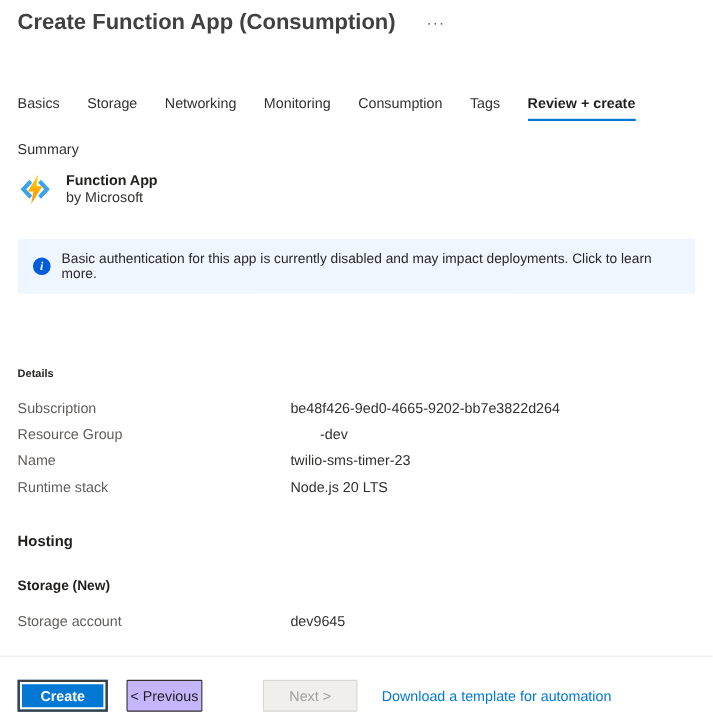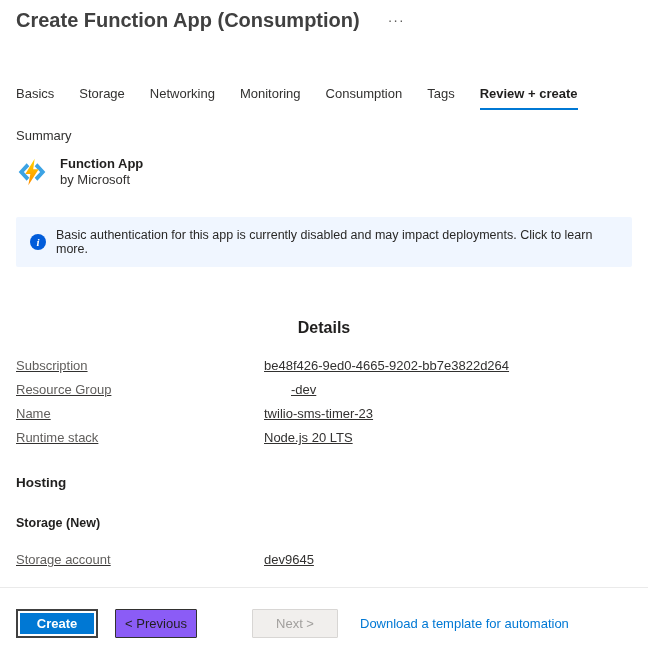--- a/index.html
+++ b/index.html
@@ -23,36 +23,36 @@
   .product-icon { width: 32px; height: 32px; flex: 0 0 auto; }
   .product-name { font-weight: 700; color: #201f1e; line-height: 16px; }
   .product-by { color: #323130; line-height: 16px; }
 
   
   .banner { margin-top: 28px; height: 50px; background: #f0f6ff; border-radius: 2px; display: flex; align-items: center; padding: 0 14px; gap: 10px; cursor: pointer; }
   .info-icon { width: 16px; height: 16px; border-radius: 50%; background: #015cda; color: #fff; font-family: "Liberation Serif", serif; font-weight: 700; font-style: italic; font-size: 11px; display: flex; align-items: center; justify-content: center; flex: 0 0 auto; }
   .banner-text { color: #292827; font-size: 12.5px; }
 
   
-  .section-heading { margin-top: 52px; font-weight: 700; color: #201f1e; font-size: 16px; text-align: center; }
+  .section-heading { margin-top: 68px; font-weight: 700; color: #201f1e; font-size: 10px; }
   .rows { margin-top: 12px; }
-  .row { display: flex; height: 24px; align-items: flex-end; text-decoration: underline; }
+  .row { display: flex; height: 24px; align-items: center; }
   .row-label { width: 248px; color: #605e5c; flex: 0 0 auto; }
   .row-value { color: #323130; }
   .row-value.indent { padding-left: 27px; }
   .hosting-heading { margin-top: 30px; font-weight: 700; color: #201f1e; font-size: 13.5px; }
   .sub-heading { margin-top: 26px; font-weight: 700; color: #201f1e; font-size: 12.5px; }
   .rows-single { margin-top: 13px; }
 
   
   .divider { margin: 20px -16px 0 -16px; border-top: 1px solid #eaeaea; }
   .footer { padding-top: 21px; display: flex; align-items: center; }
   .btn { font-family: "Liberation Sans", sans-serif; font-size: 13px; cursor: pointer; }
   .btn-create { background: #0078d4; color: #fff; font-weight: 700; border: 2px solid #404040; box-shadow: inset 0 0 0 2px #fff; padding: 5px 0; width: 82px; text-align: center; margin-right: 17px; }
-  .btn-previous { background: #8b5cf6; color: #201f1e; border: 1px solid #323130; padding: 6px 0; width: 82px; text-align: center; border-radius: 1px; margin-right: 55px; }
+  .btn-previous { background: #c4b5fd; color: #201f1e; border: 1px solid #323130; padding: 6px 0; width: 69px; text-align: center; border-radius: 1px; margin-right: 55px; }
   .btn-next { background: #f1efed; color: #a19f9d; border: 1px solid #d8d6d4; padding: 6px 0; width: 86px; text-align: center; border-radius: 1px; margin-right: 22px; cursor: default; }
   .footer-link { color: #0078d4; text-decoration: none; cursor: pointer; }
 </style>
 </head>
 <body>
 
 <div class="page">
 
   <div class="header">
     <span class="title">Create Function App (Consumption)</span>

